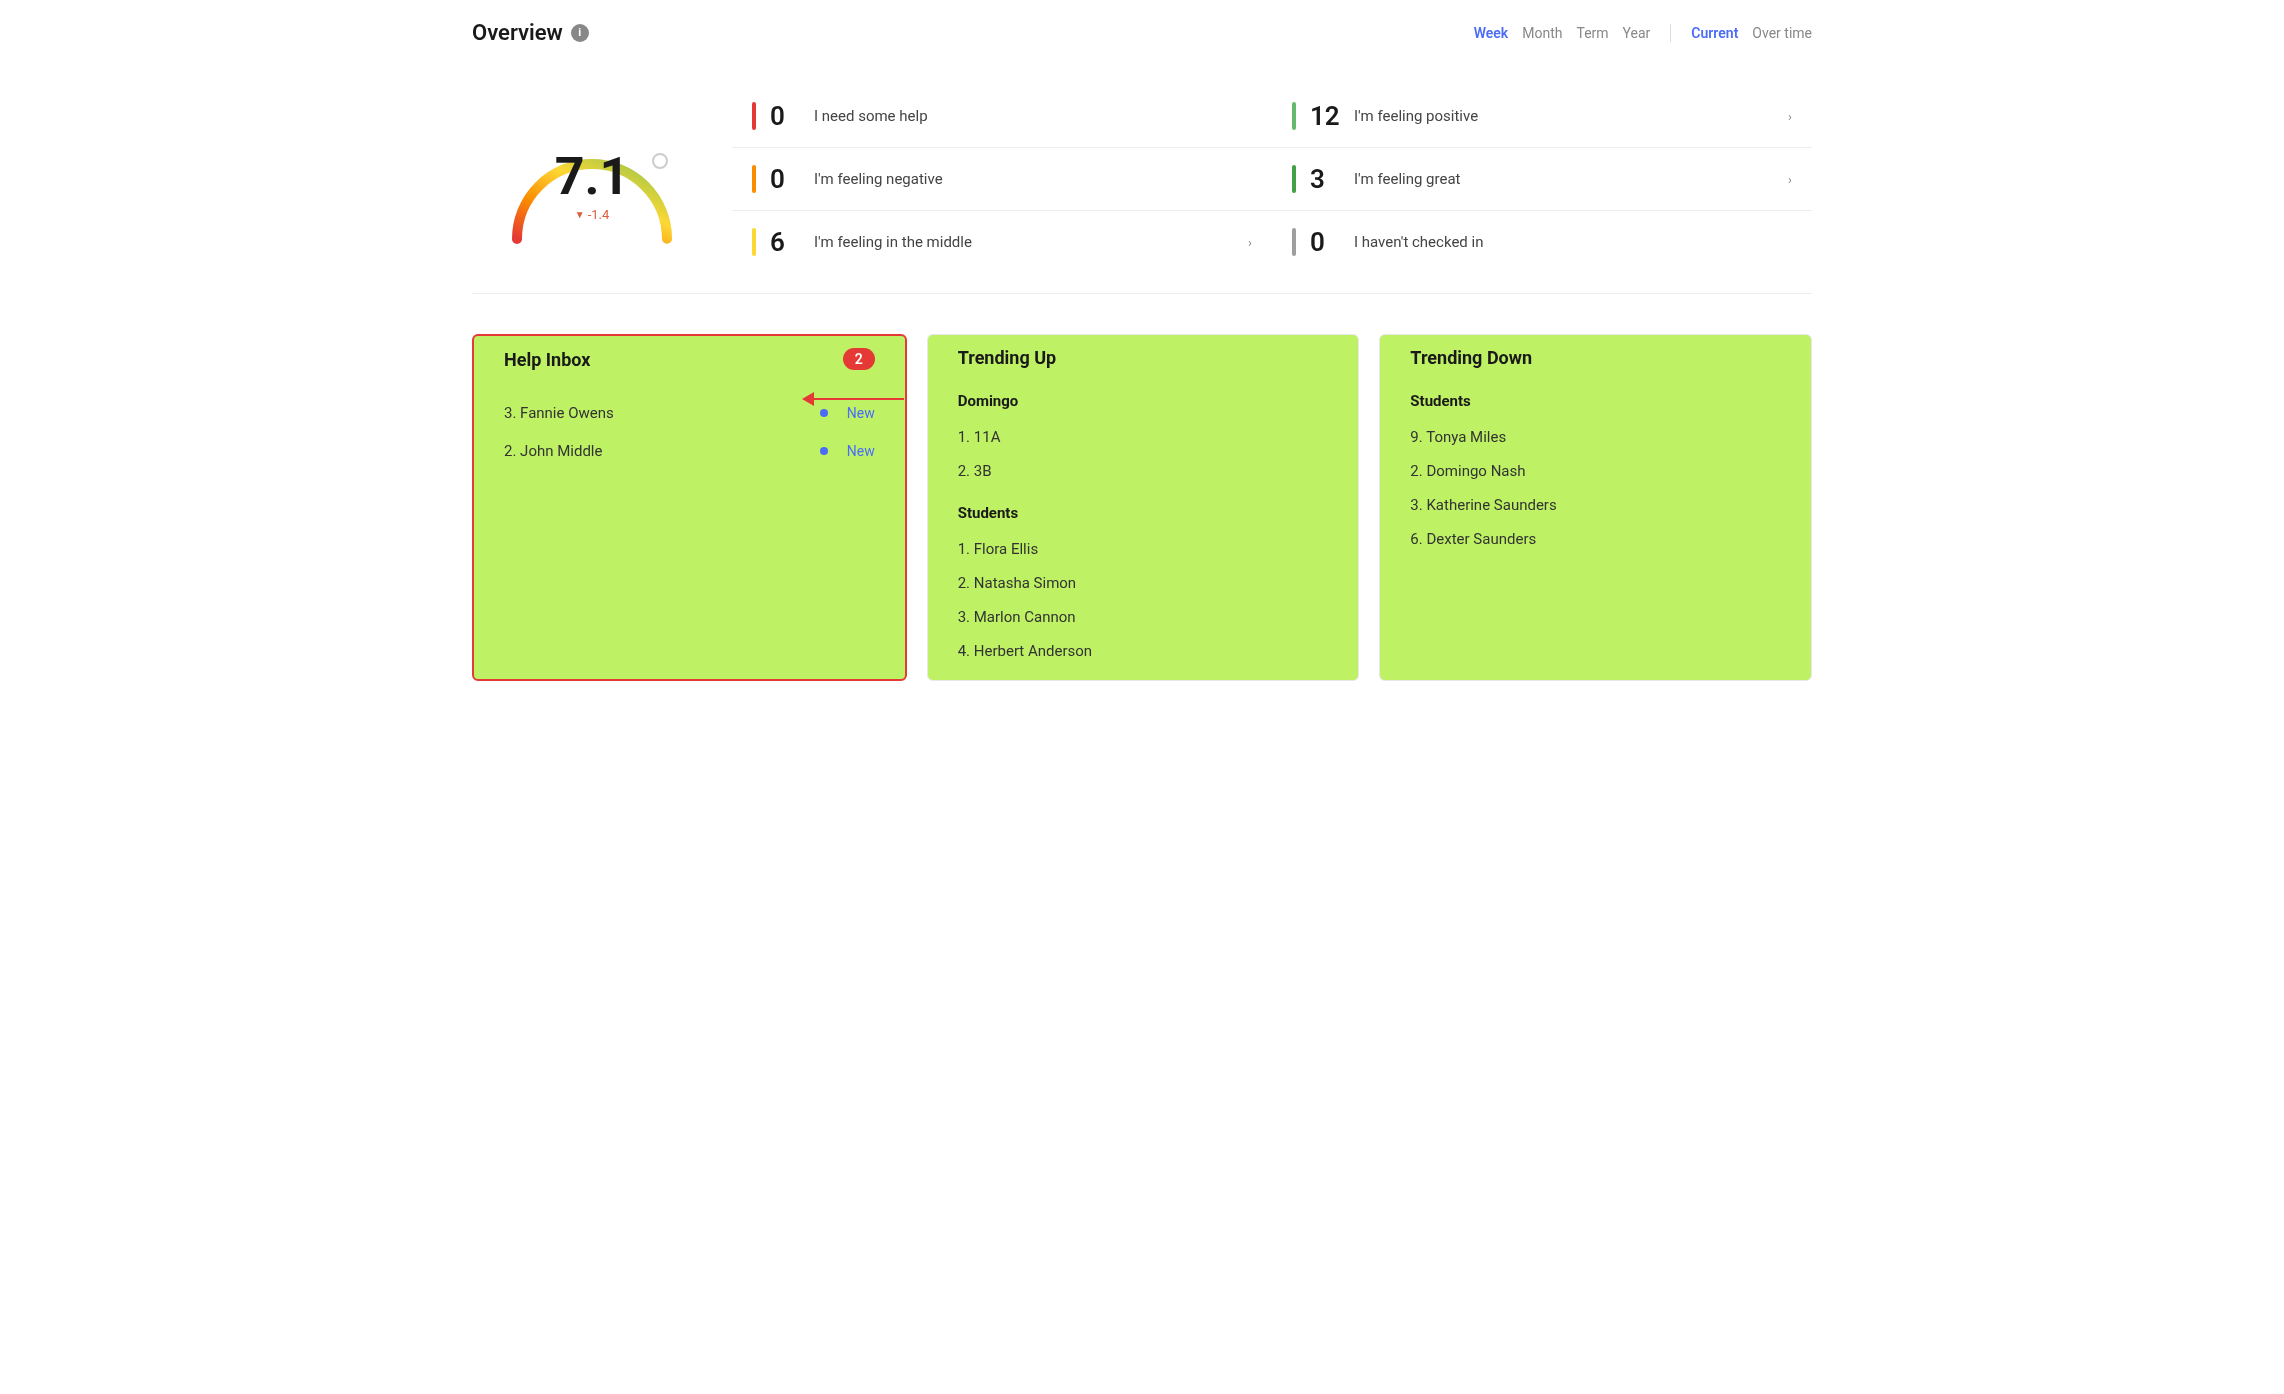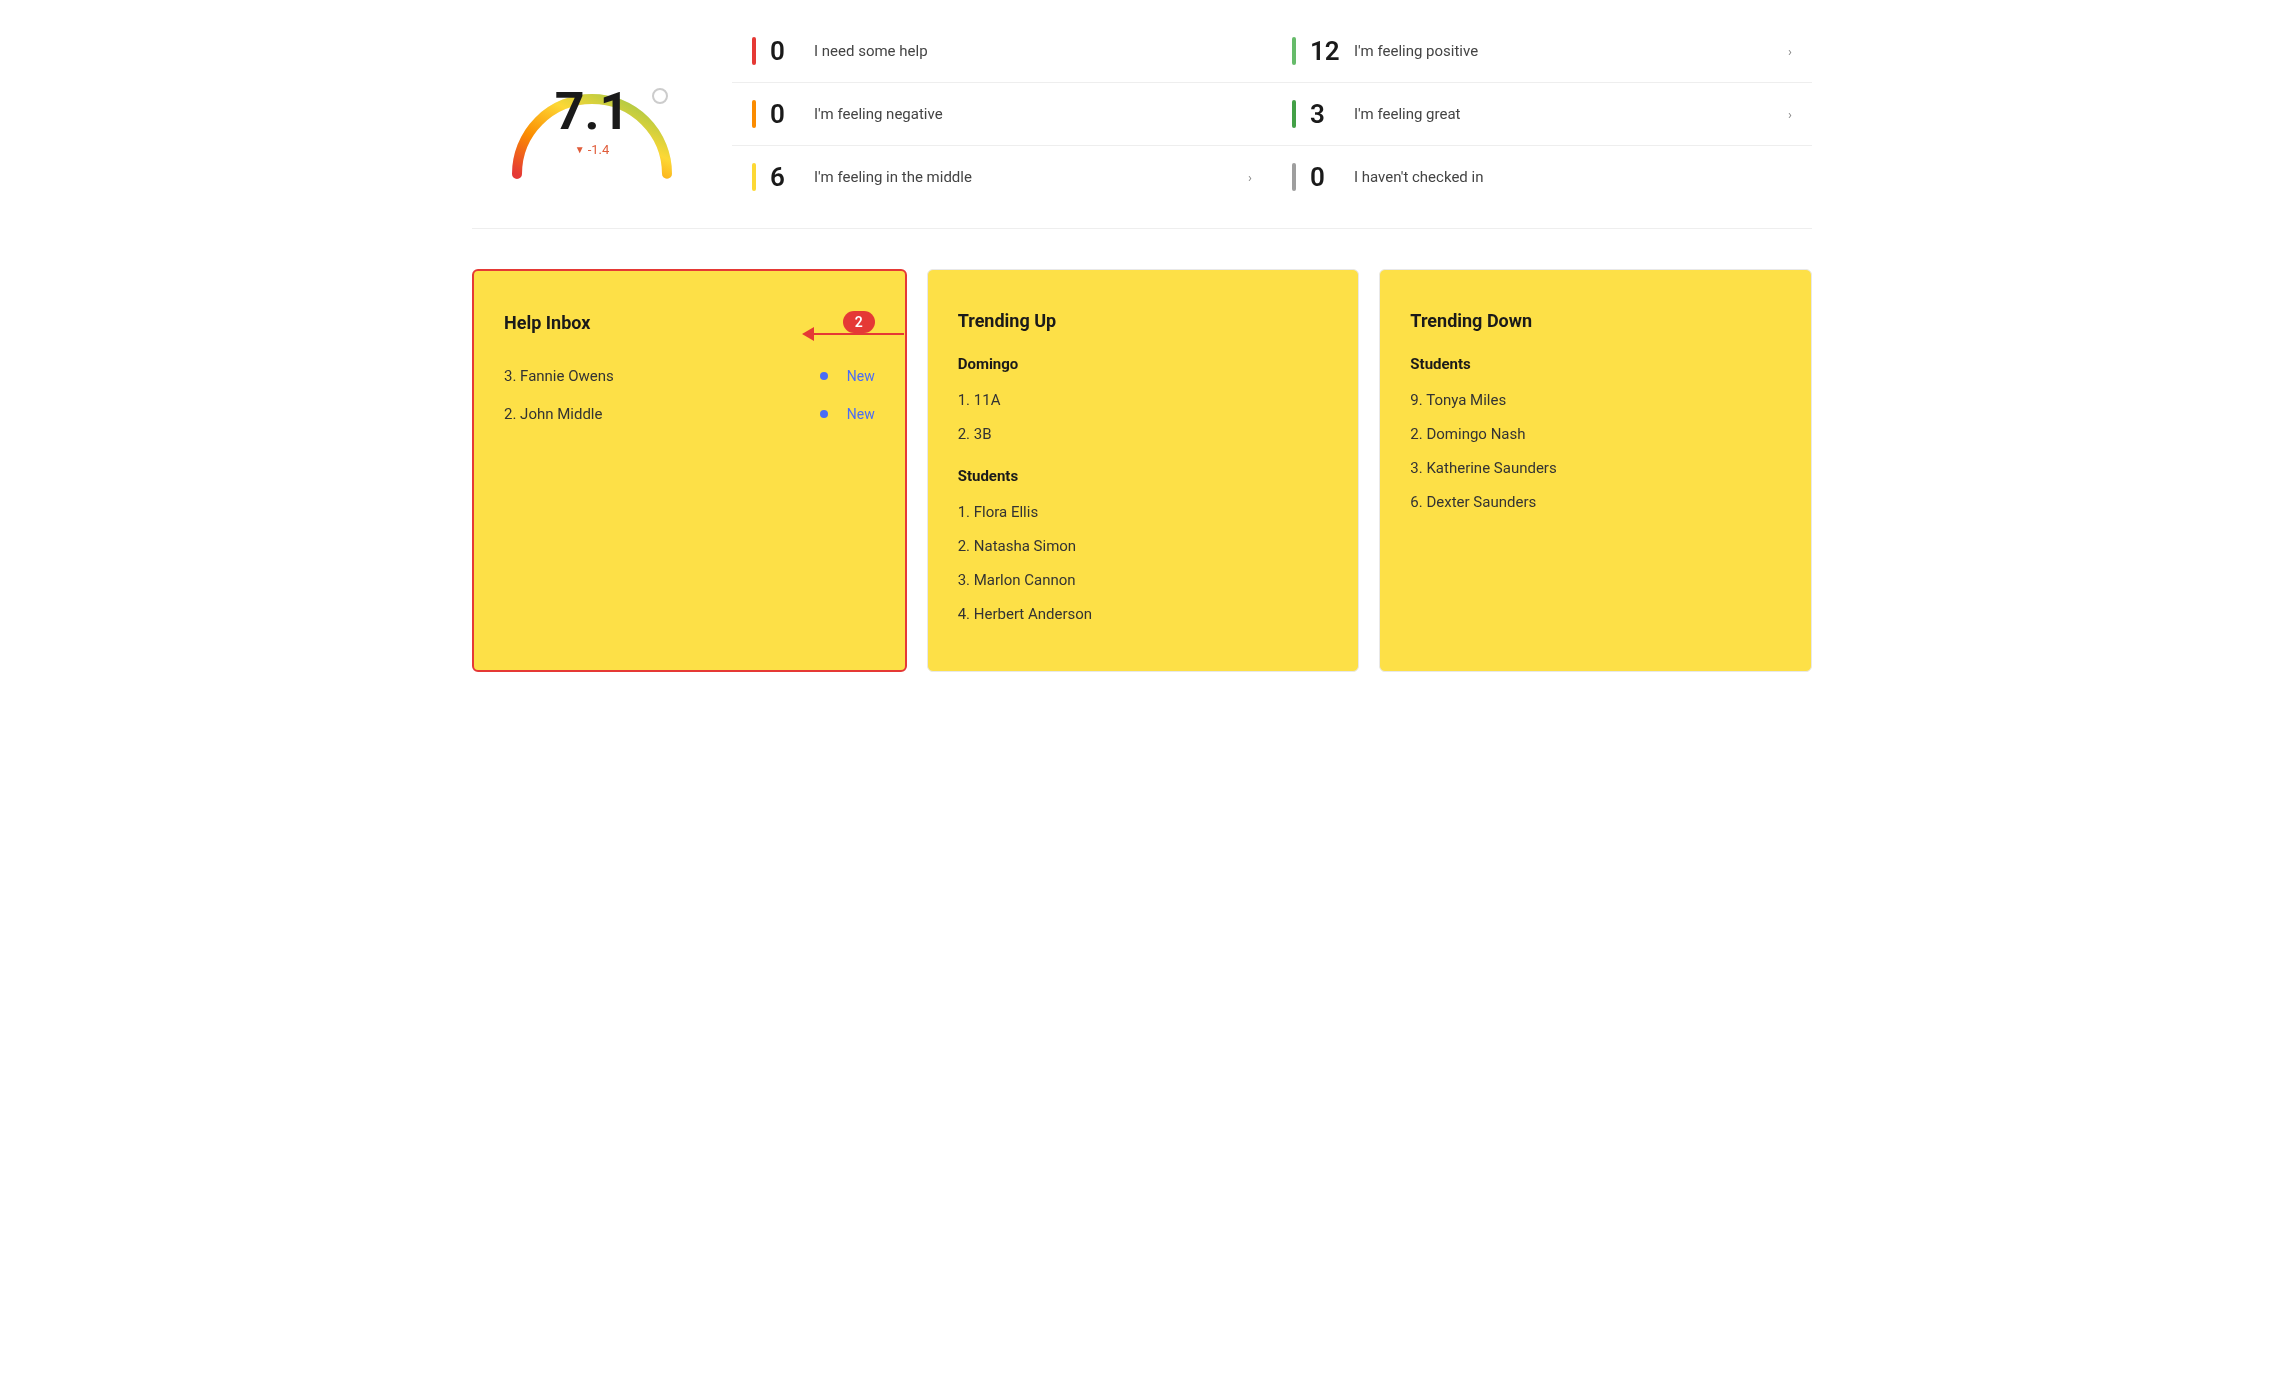--- a/index.html
+++ b/index.html
@@ -241,24 +241,24 @@
     }
 
     .panels-wrapper {
       display: flex;
       gap: 20px;
       position: relative;
     }
 
     .panel-box {
       flex: 1;
-      padding: 40px 30px;
+      padding: 12px 30px;
       border: 1px solid #e8e8e8;
       border-radius: 6px;
-      background: #fde047;
+      background: #bef264;
       position: relative;
     }
 
     .panel-box-highlighted {
       border: 2px solid #e53935;
     }
 
     
     .inter-panel-arrow {
       position: absolute;
@@ -279,20 +279,39 @@
       border-top: 7px solid transparent;
       border-bottom: 7px solid transparent;
       border-right: 12px solid #e53935;
     }
   </style>
 </head>
 <body>
 
 <div class="page-wrapper">
 
+  <div class="header">
+    <div class="header-left">
+      <span class="header-title">Overview</span>
+      <span class="info-icon">i</span>
+    </div>
+    <div class="header-nav">
+      <div class="nav-group">
+        <span class="nav-item active">Week</span>
+        <span class="nav-item">Month</span>
+        <span class="nav-item">Term</span>
+        <span class="nav-item">Year</span>
+      </div>
+      <div class="nav-divider"></div>
+      <div class="view-group">
+        <span class="view-item active">Current</span>
+        <span class="view-item">Over time</span>
+      </div>
+    </div>
+  </div>
 
   <div class="overview-section">
 
     <div class="gauge-container">
       <div class="gauge-wrapper">
         <svg class="gauge-svg" viewBox="0 0 200 180">
 
           <defs>
             <linearGradient id="gaugeGrad" x1="0%" y1="100%" x2="100%" y2="0%">
               <stop offset="0%" style="stop-color:#e53935"></stop>

